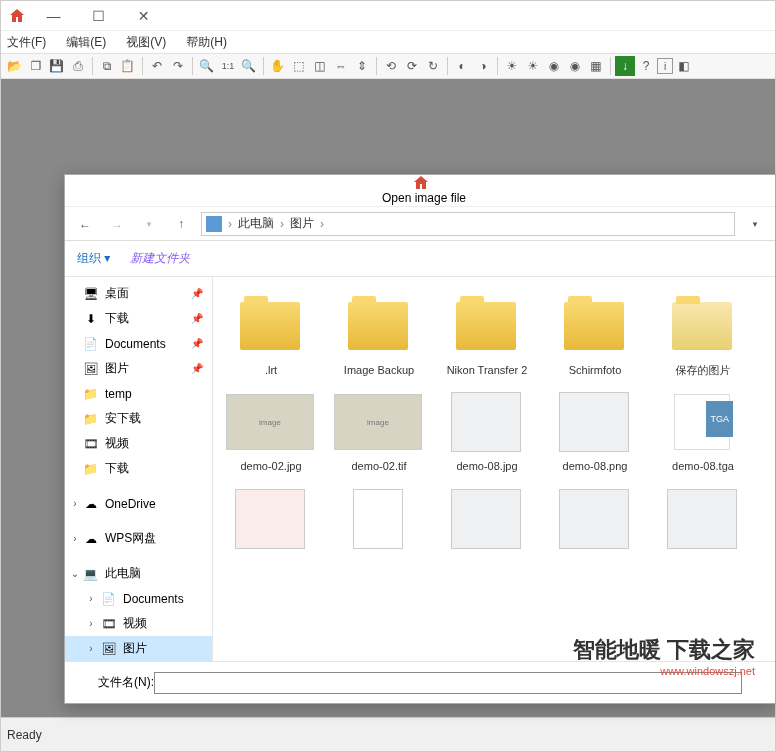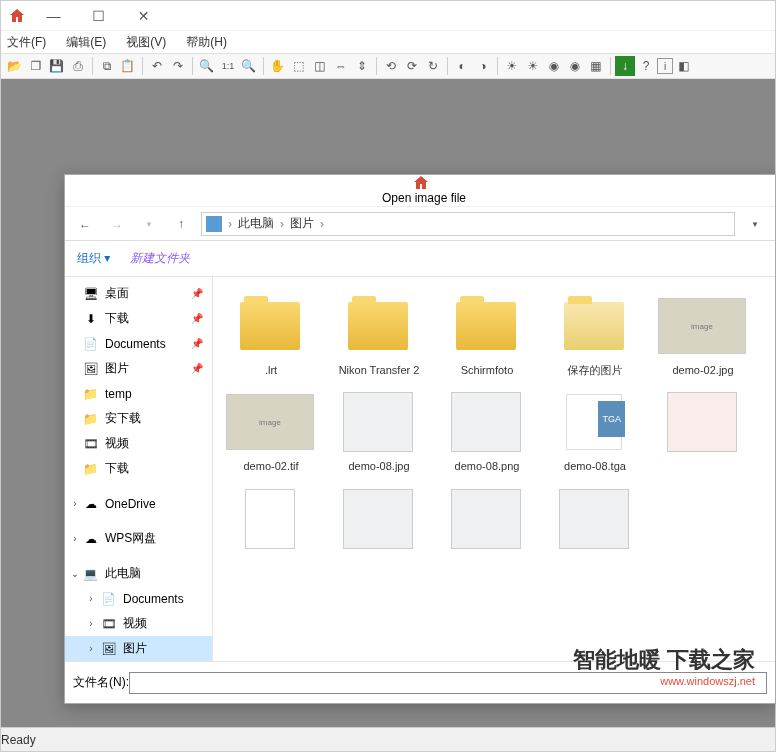--- a/index.html
+++ b/index.html
@@ -11,21 +11,21 @@
 .titlebar .app-icon { width: 16px; height: 16px; margin-right: 6px; }
 .titlebar .title { font-size: 12px; flex: 1; color: #333; }
 .titlebar .win-btns { display: flex; }
 .titlebar .win-btn { width: 45px; height: 30px; display: flex; align-items: center; justify-content: center; color: #555; font-size: 14px; }
 .menubar { height: 22px; display: flex; align-items: center; padding-left: 2px; background: #fff; font-size: 12px; color: #333; gap: 12px; }
 .menubar span { padding: 2px 4px; }
 .toolbar { height: 26px; display: flex; align-items: center; padding: 0 4px; background: #f7f7f7; border-top: 1px solid #e0e0e0; border-bottom: 1px solid #e0e0e0; gap: 1px; }
 .tool-btn { width: 20px; height: 20px; display: flex; align-items: center; justify-content: center; color: #555; font-size: 12px; }
 .tool-sep { width: 1px; height: 18px; background: #ccc; margin: 0 3px; }
 .content-area { flex: 1; background: #888; position: relative; }
-.statusbar { height: 24px; display: flex; align-items: center; background: #f0f0f0; border-top: 1px solid #ccc; font-size: 12px; color: #333; }
+.statusbar { height: 34px; display: flex; align-items: center; padding-left: 6px; background: #f0f0f0; border-top: 1px solid #ccc; font-size: 12px; color: #333; }
 
 
 .dialog { position: absolute; left: 63px; top: 95px; width: 712px; height: 530px; background: #fff; border: 1px solid #aaa; box-shadow: 0 4px 16px rgba(0,0,0,0.25); display: flex; flex-direction: column; }
 .dlg-title { height: 32px; display: flex; align-items: center; padding-left: 8px; background: #fff; border-bottom: 1px solid #eee; font-size: 12px; flex-direction: column; }
 .dlg-title .app-icon { width: 16px; height: 16px; margin-right: 6px; }
 .dlg-nav { height: 34px; display: flex; align-items: center; padding: 0 8px; border-bottom: 1px solid #ddd; gap: 8px; font-size: 12px; }
 .nav-btn { width: 24px; height: 24px; display: flex; align-items: center; justify-content: center; color: #555; }
 .nav-btn.disabled { color: #bbb; }
 .breadcrumb { display: flex; align-items: center; flex: 1; border: 1px solid #ccc; height: 24px; padding: 0 4px; gap: 6px; }
 .breadcrumb-icon { width: 16px; height: 16px; background: #5b9bd5; display: inline-block; }
@@ -50,21 +50,21 @@
 .file-item { width: 100px; display: flex; flex-direction: column; padding: 4px; font-size: 12px; text-align: center; }
 .file-thumb { width: 90px; height: 66px; display: flex; align-items: center; justify-content: center; margin-bottom: 4px; }
 .folder-icon { width: 60px; height: 48px; background: linear-gradient(#f9d871, #e8b93a); border-radius: 2px; position: relative; }
 .folder-icon::before { content: ""; position: absolute; top: -6px; left: 4px; width: 24px; height: 8px; background: #f9d871; border-radius: 2px 2px 0 0; }
 .thumb-img { width: 88px; height: 56px; background: #d8d4c4; border: 1px solid #ccc; display: flex; align-items: center; justify-content: center; font-size: 8px; color: #777; }
 .thumb-doc { width: 70px; height: 60px; background: #fff; border: 1px solid #ccc; }
 .tga-icon { width: 56px; height: 56px; background: #fff; border: 1px solid #ddd; position: relative; }
 .tga-icon .tag { position: absolute; top: 6px; right: -4px; background: #5b8fb9; color: #fff; font-size: 9px; padding: 13px 4px; }
 .file-label { font-size: 11px; color: #333; word-break: break-all; line-height: 1.3; max-width: 96px; }
 
-.dlg-bottom { height: 42px; display: flex; align-items: center; padding: 0 8px; border-top: 1px solid #e5e5e5; gap: 0; font-size: 12px; }
+.dlg-bottom { height: 42px; display: flex; align-items: center; padding: 0 33px; border-top: 1px solid #e5e5e5; gap: 0; font-size: 12px; }
 .dlg-bottom input { flex: 1; height: 22px; border: 1px solid #888; padding: 0 4px; font-size: 12px; }
 
 .watermark { position: absolute; bottom: 40px; right: 20px; color: #333; font-size: 22px; font-weight: bold; display: flex; flex-direction: column; align-items: flex-end; }
 .watermark .sub { color: #e84a3a; font-size: 11px; font-weight: normal; }
 
 .house-svg { fill: #d84a38; }
 </style>
 </head>
 <body>
 
@@ -236,20 +236,26 @@
               <div class="file-item">
                 <div class="file-thumb">
                   <div class="folder-icon"></div>
                 </div>
                 <div class="file-label">.lrt</div>
               </div>
               <div class="file-item">
                 <div class="file-thumb">
                   <div class="folder-icon"></div>
                 </div>
+                <div class="file-label">Image Backup</div>
+              </div>
+              <div class="file-item">
+                <div class="file-thumb">
+                  <div class="folder-icon"></div>
+                </div>
                 <div class="file-label">Nikon Transfer 2</div>
               </div>
               <div class="file-item">
                 <div class="file-thumb">
                   <div class="folder-icon"></div>
                 </div>
                 <div class="file-label">Schirmfoto</div>
               </div>
               <div class="file-item">
                 <div class="file-thumb">

